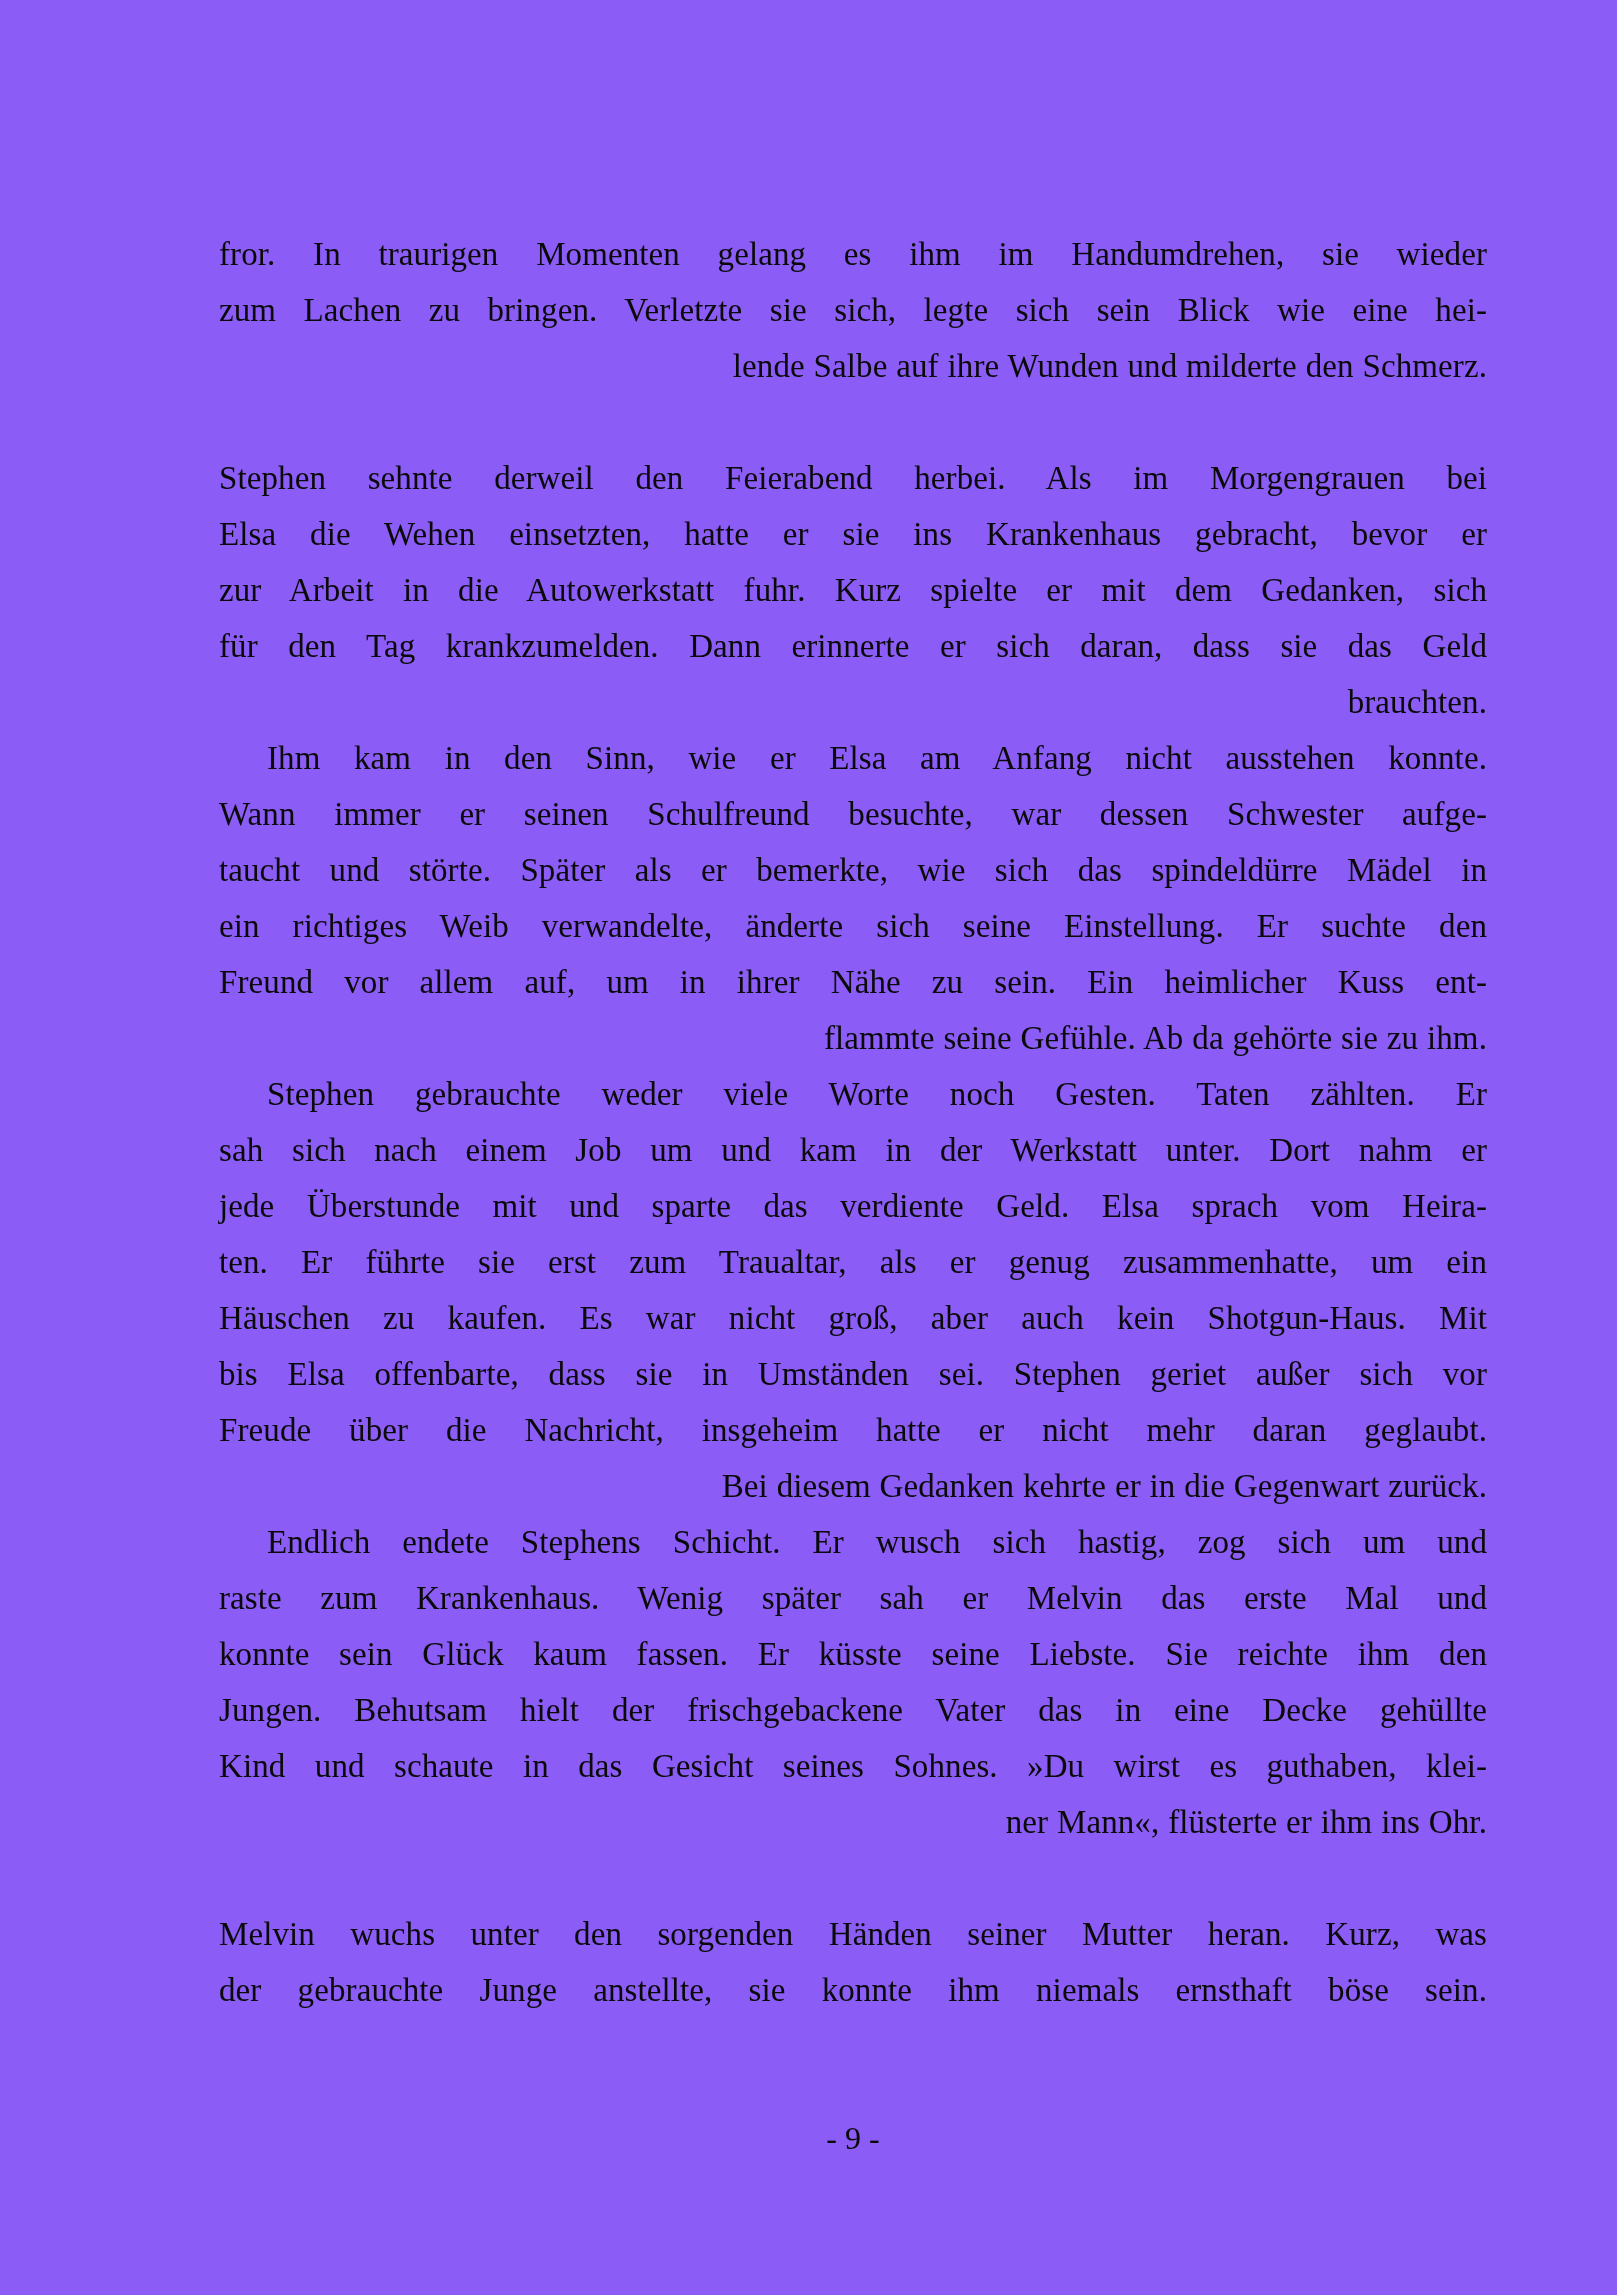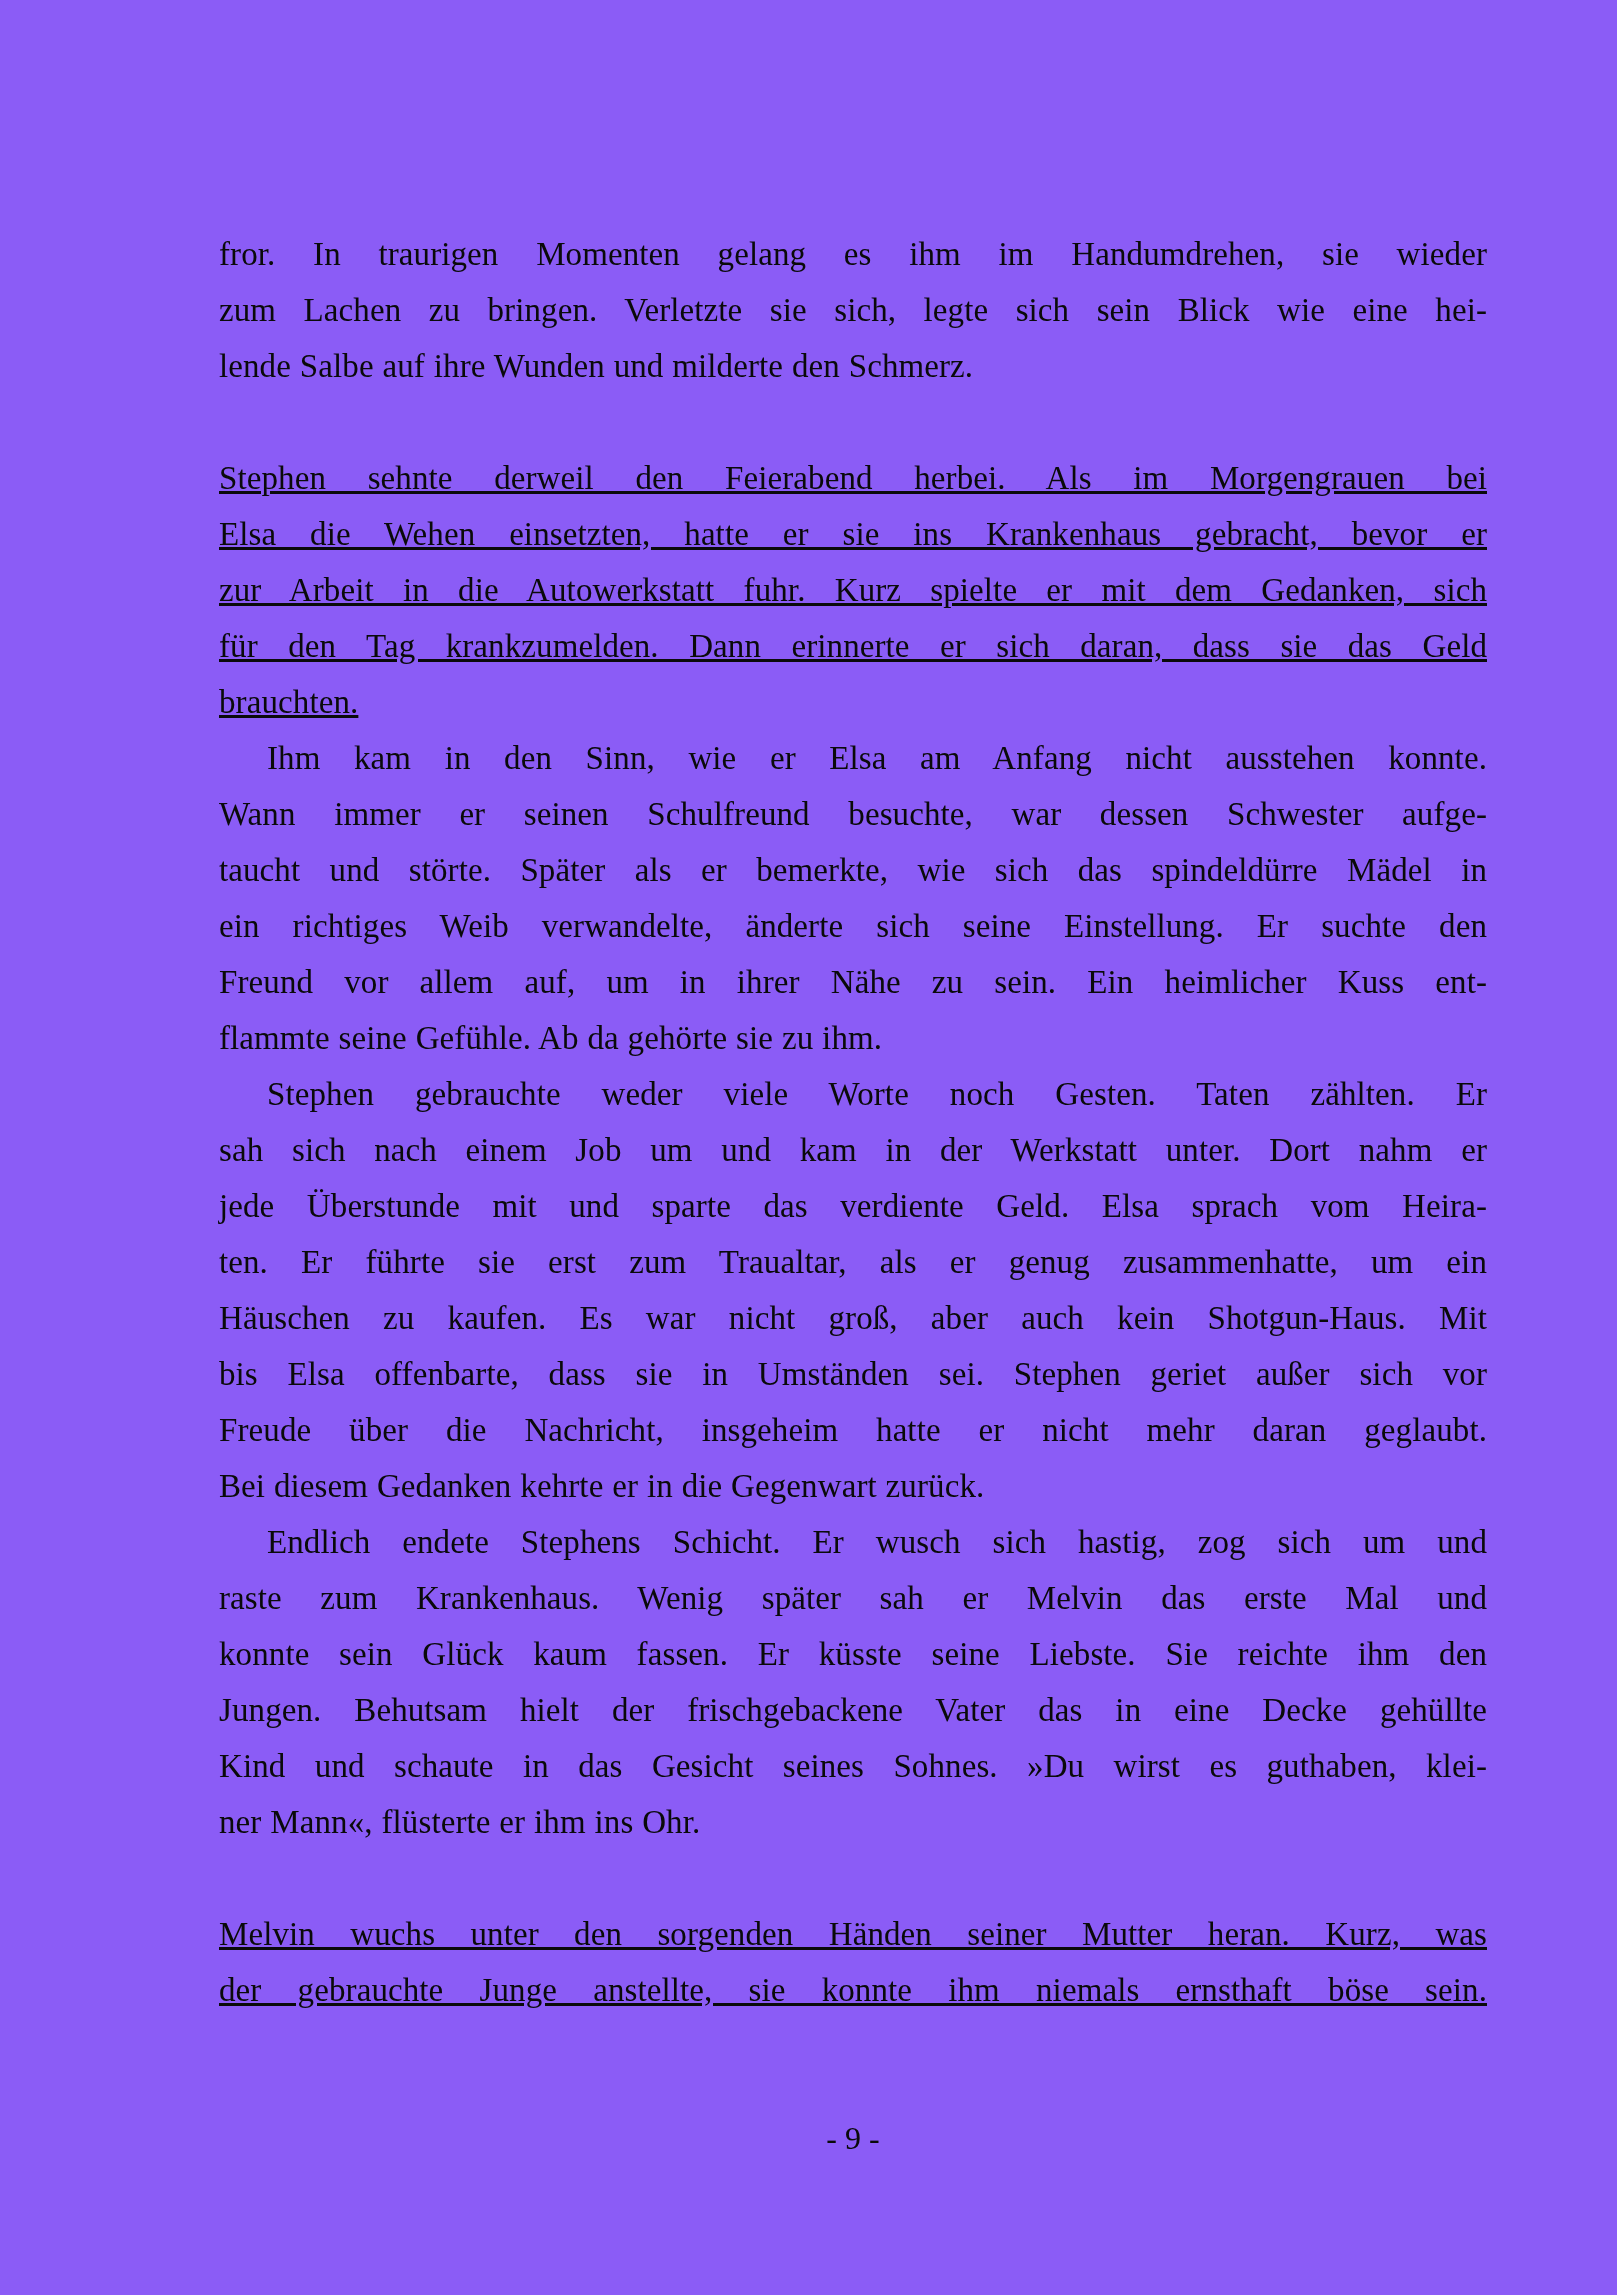--- a/index.html
+++ b/index.html
@@ -20,26 +20,26 @@
     inset: 0;
     background: #8b5cf6;
   }
   .textblock {
     position: absolute;
     left: 219px;
     top: 226px;
     width: 1268px;
   }
   .paragraph { margin: 0; }
-  .paragraph.gap { margin-top: 56px; text-decoration: underline; }
+  .paragraph.gap { margin-top: 56px; }
   .line {
     font-size: 33px;
     line-height: 56px;
     height: 56px;
-    text-align: left;
+    text-align: right;
     letter-spacing: 0.1px;
     word-spacing: 0.5px;
     white-space: normal;
   }
   .line.just {
     text-align: justify;
     text-align-last: justify;
   }
   .line.indent {
     padding-left: 48px;

